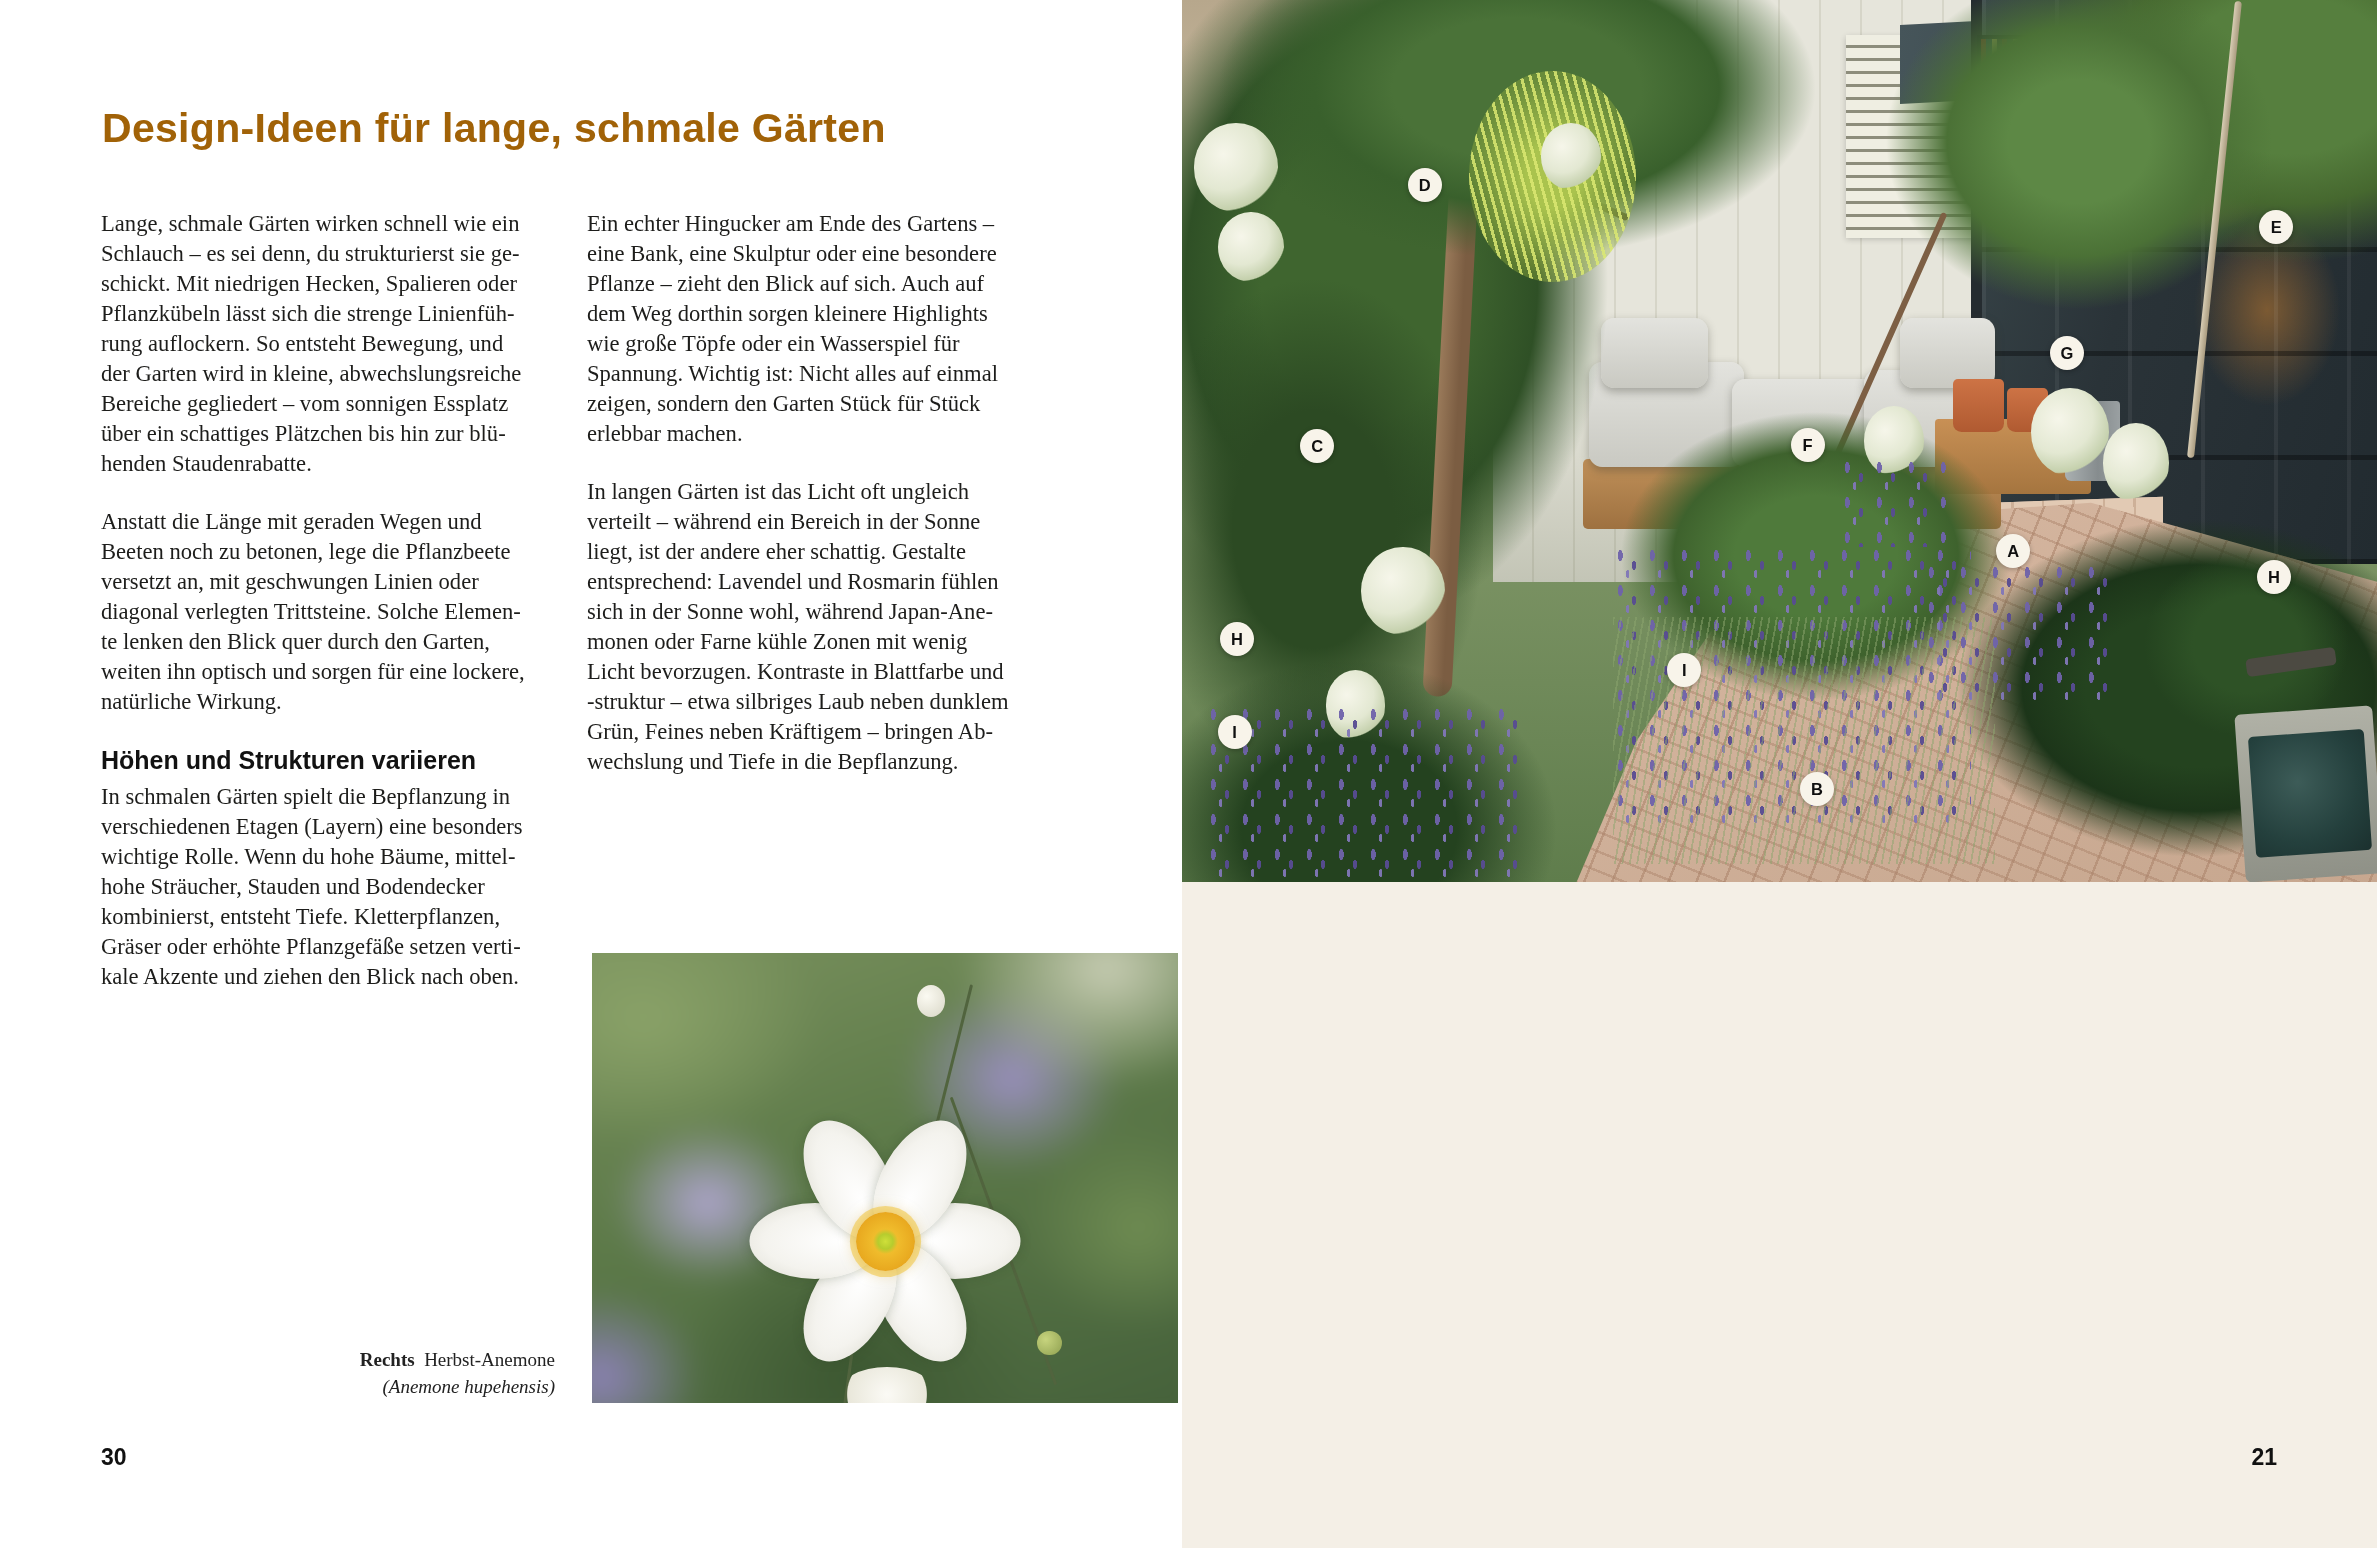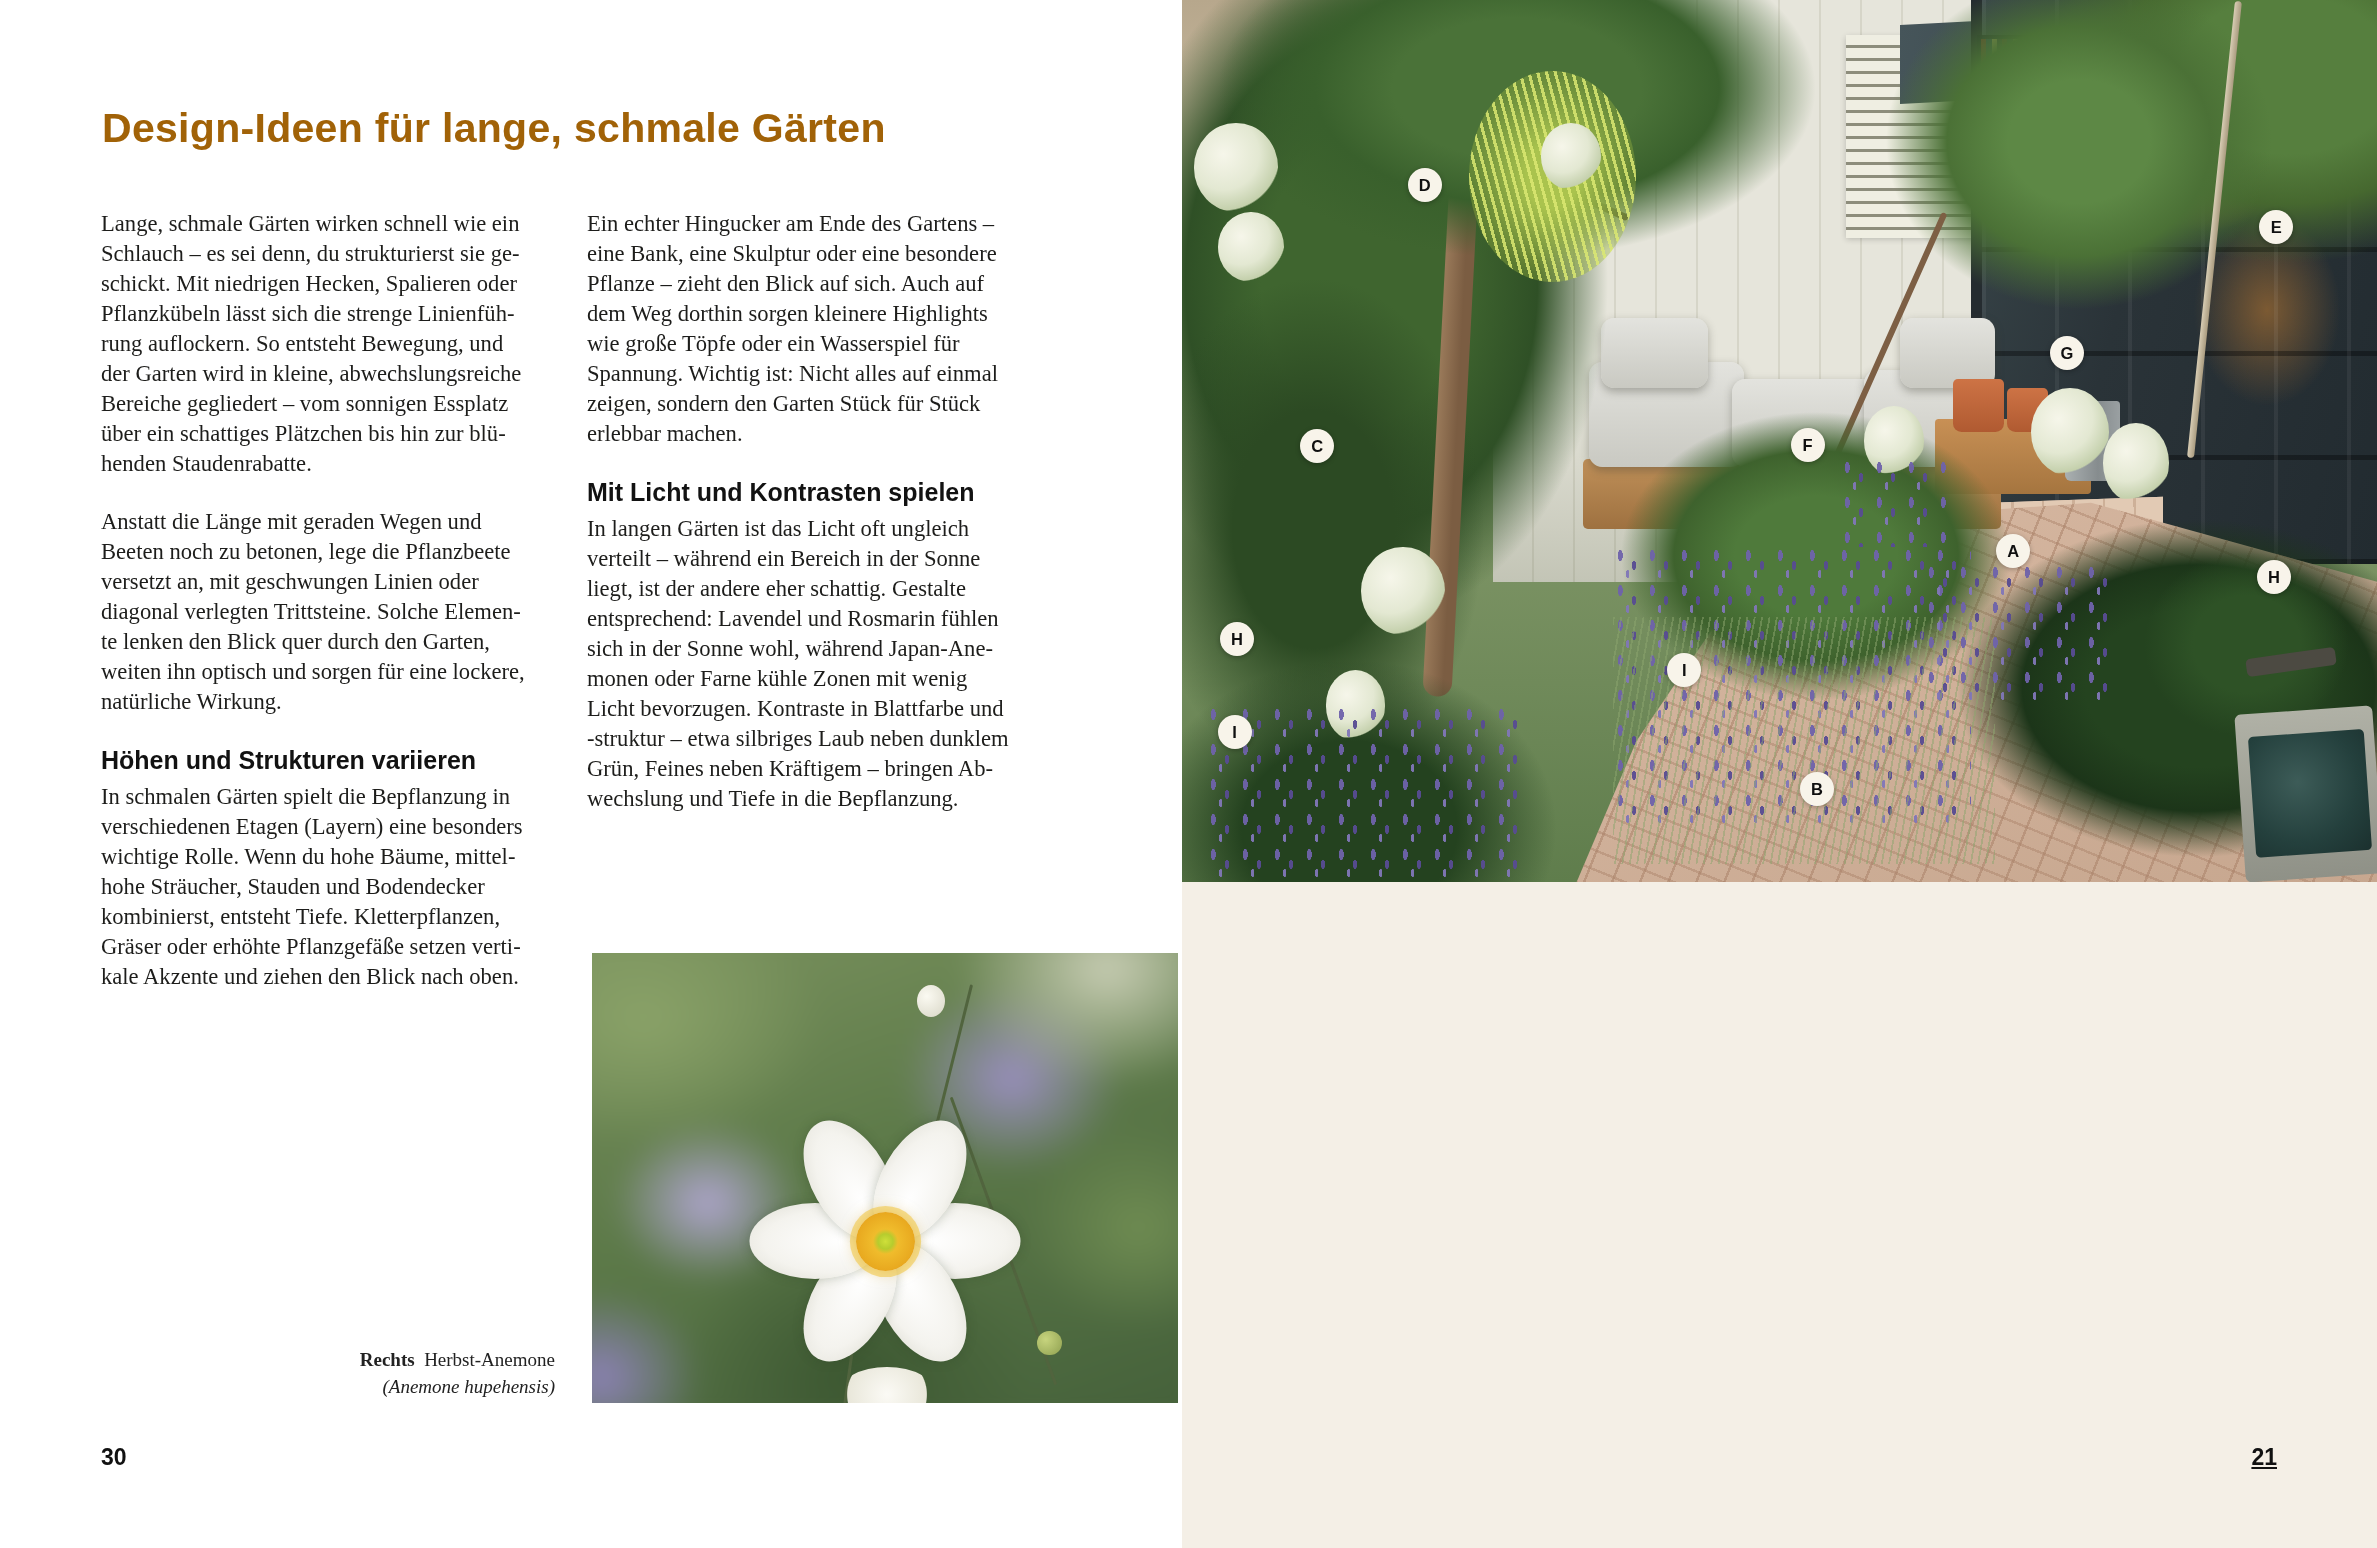--- a/index.html
+++ b/index.html
@@ -183,21 +183,20 @@
     <div class="body-serif">Ein echter Hingucker am Ende des Gartens –
 eine Bank, eine Skulptur oder eine besondere
 Pflanze – zieht den Blick auf sich. Auch auf
 dem Weg dorthin sorgen kleinere Highlights
 wie große Töpfe oder ein Wasserspiel für
 Spannung. Wichtig ist: Nicht alles auf einmal
 zeigen, sondern den Garten Stück für Stück
 erlebbar machen.</div>
   </div>
   <div class="block">
-    <h3>Mit Licht und Kontrasten spielen</h3>
     <div class="body-serif">In langen Gärten ist das Licht oft ungleich
 verteilt – während ein Bereich in der Sonne
 liegt, ist der andere eher schattig. Gestalte
 entsprechend: Lavendel und Rosmarin fühlen
 sich in der Sonne wohl, während Japan-Ane-
 monen oder Farne kühle Zonen mit wenig
 Licht bevorzugen. Kontraste in Blattfarbe und
 -struktur – etwa silbriges Laub neben dunklem
 Grün, Feines neben Kräftigem – bringen Ab-
 wechslung und Tiefe in die Bepflanzung.</div>
@@ -301,15 +300,15 @@
       <div class="marker" style="left: 11.3%; top: 50.6%;">C</div>
       <div class="marker" style="left: 52.3%; top: 50.5%;">F</div>
       <div class="marker" style="left: 69.5%; top: 62.5%;">A</div>
       <div class="marker" style="left: 91.3%; top: 65.4%;">H</div>
       <div class="marker" style="left: 4.6%; top: 72.5%;">H</div>
       <div class="marker" style="left: 42%; top: 76%;">I</div>
       <div class="marker" style="left: 4.4%; top: 83%;">I</div>
       <div class="marker" style="left: 53.1%; top: 89.5%;">B</div>
     </div>
 
-  <div class="pagenum right" style="position:absolute;text-decoration:underline;">21</div>
+  <div class="pagenum right" style="position:absolute;">21</div>
 </div>
 
 
 </body></html>

